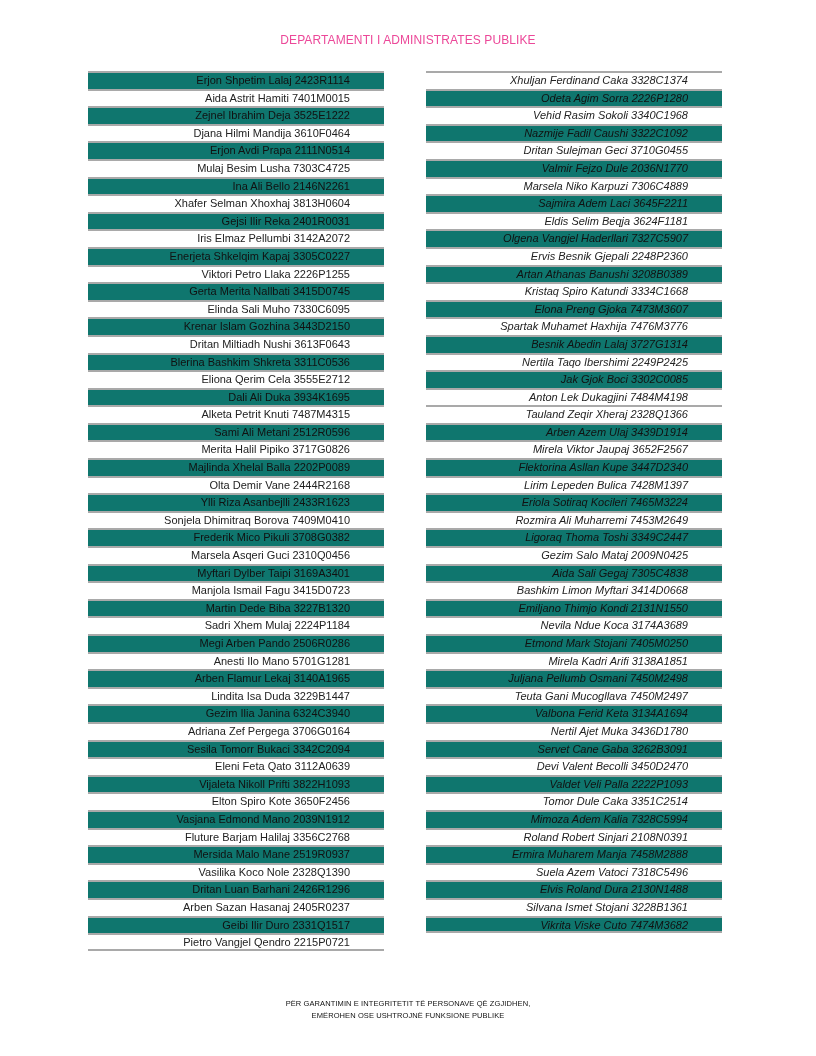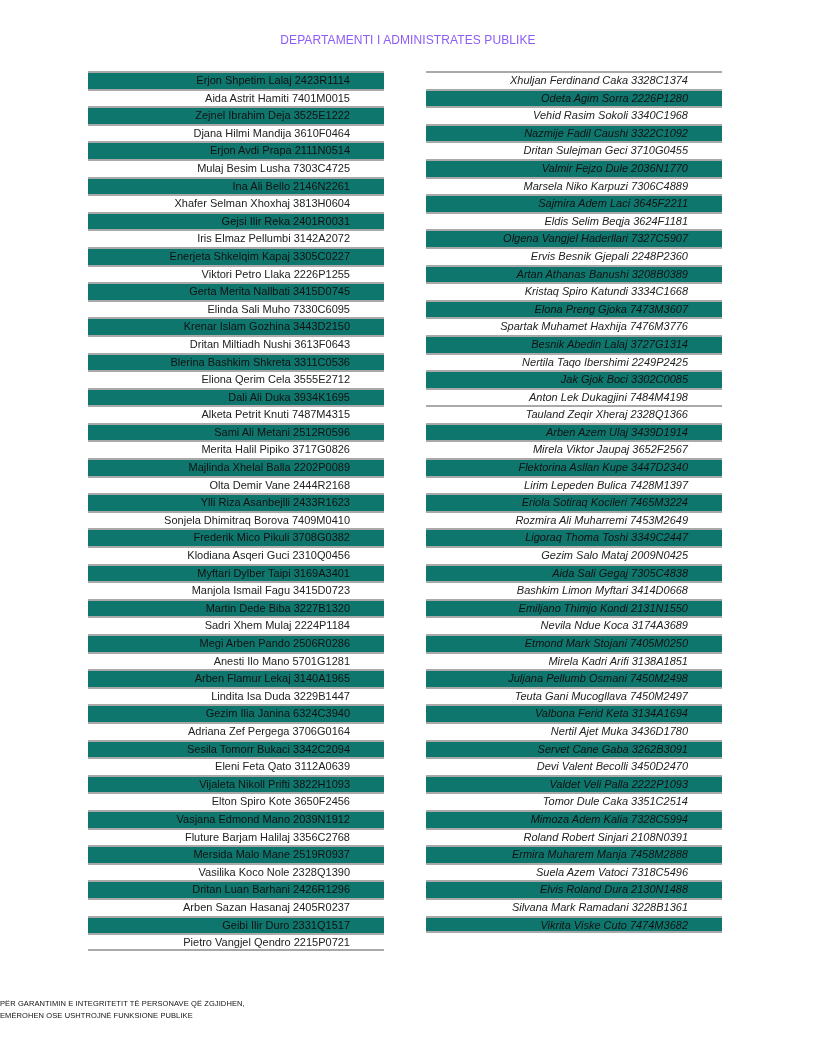--- a/index.html
+++ b/index.html
@@ -2,36 +2,36 @@
 <html><head>
 <meta charset="utf-8">
 <style>
   html, body { margin:0; padding:0; }
   body {
     width:816px; height:1056px; background:#ffffff; position:relative; overflow:hidden;
     font-family:"Liberation Sans", "DejaVu Sans", sans-serif; color:#111;
   }
   .title {
     position:absolute; top:33px; left:0; width:816px; text-align:center;
-    font-size:12px; letter-spacing:0.1px; color:#8b5cf6;
+    font-size:12px; letter-spacing:0.1px; color:#ec4899;
   }
   .col {
     position:absolute; top:71px; width:296px;
   }
   .col.left { left:88px; }
   .col.right { left:426px;font-style:italic; }
   .row {
     height:17.6px; box-sizing:border-box; border-top:2px solid #a9a9a9;
     text-align:right; padding-right:34px; font-size:11px; line-height:15px;
     white-space:nowrap; color:#222;
   }
   .row.shade { background:#0f766e; color:#111; }
   .row.last { border-bottom:2px solid #a9a9a9; }
   .footer {
-    position:absolute; top:998px; left:0; width:816px; text-align:left;
+    position:absolute; top:998px; left:0; width:816px; text-align:center;
     font-size:7.5px; line-height:12px; color:#111; letter-spacing:0.1px;
   }
 </style>
 </head>
 <body>
 
 <div class="title">DEPARTAMENTI I ADMINISTRATES PUBLIKE</div>
 
 <div class="col left" id="col-left">
     <div class="row shade">Erjon Shpetim Lalaj 2423R1114</div>
@@ -54,21 +54,21 @@
     <div class="row">Eliona Qerim Cela 3555E2712</div>
     <div class="row shade">Dali Ali Duka 3934K1695</div>
     <div class="row">Alketa Petrit Knuti 7487M4315</div>
     <div class="row shade">Sami Ali Metani 2512R0596</div>
     <div class="row">Merita Halil Pipiko 3717G0826</div>
     <div class="row shade">Majlinda Xhelal Balla 2202P0089</div>
     <div class="row">Olta Demir Vane 2444R2168</div>
     <div class="row shade">Ylli Riza Asanbejlli 2433R1623</div>
     <div class="row">Sonjela Dhimitraq Borova 7409M0410</div>
     <div class="row shade">Frederik Mico Pikuli 3708G0382</div>
-    <div class="row">Klodiana Asqeri Guci 2310Q0456</div>
+    <div class="row">Marsela Asqeri Guci 2310Q0456</div>
     <div class="row shade">Myftari Dylber Taipi 3169A3401</div>
     <div class="row">Manjola Ismail Fagu 3415D0723</div>
     <div class="row shade">Martin Dede Biba 3227B1320</div>
     <div class="row">Sadri Xhem Mulaj 2224P1184</div>
     <div class="row shade">Megi Arben Pando 2506R0286</div>
     <div class="row">Anesti Ilo Mano 5701G1281</div>
     <div class="row shade">Arben Flamur Lekaj 3140A1965</div>
     <div class="row">Lindita Isa Duda 3229B1447</div>
     <div class="row shade">Gezim Ilia Janina 6324C3940</div>
     <div class="row">Adriana Zef Pergega 3706G0164</div>
@@ -126,20 +126,20 @@
     <div class="row">Nertil Ajet Muka 3436D1780</div>
     <div class="row shade">Servet Cane Gaba 3262B3091</div>
     <div class="row">Devi Valent Becolli 3450D2470</div>
     <div class="row shade">Valdet Veli Palla 2222P1093</div>
     <div class="row">Tomor Dule Caka 3351C2514</div>
     <div class="row shade">Mimoza Adem Kalia 7328C5994</div>
     <div class="row">Roland Robert Sinjari 2108N0391</div>
     <div class="row shade">Ermira Muharem Manja 7458M2888</div>
     <div class="row">Suela Azem Vatoci 7318C5496</div>
     <div class="row shade">Elvis Roland Dura 2130N1488</div>
-    <div class="row">Silvana Mark Ramadani 3228B1361</div>
+    <div class="row">Silvana Ismet Stojani 3228B1361</div>
     <div class="row shade last">Vikrita Viske Cuto 7474M3682</div>
   </div>
 
 <div class="footer">
   <div>PËR GARANTIMIN E INTEGRITETIT TË PERSONAVE QË ZGJIDHEN,</div>
   <div>EMËROHEN OSE USHTROJNË FUNKSIONE PUBLIKE</div>
 </div>
 
 </body></html>

